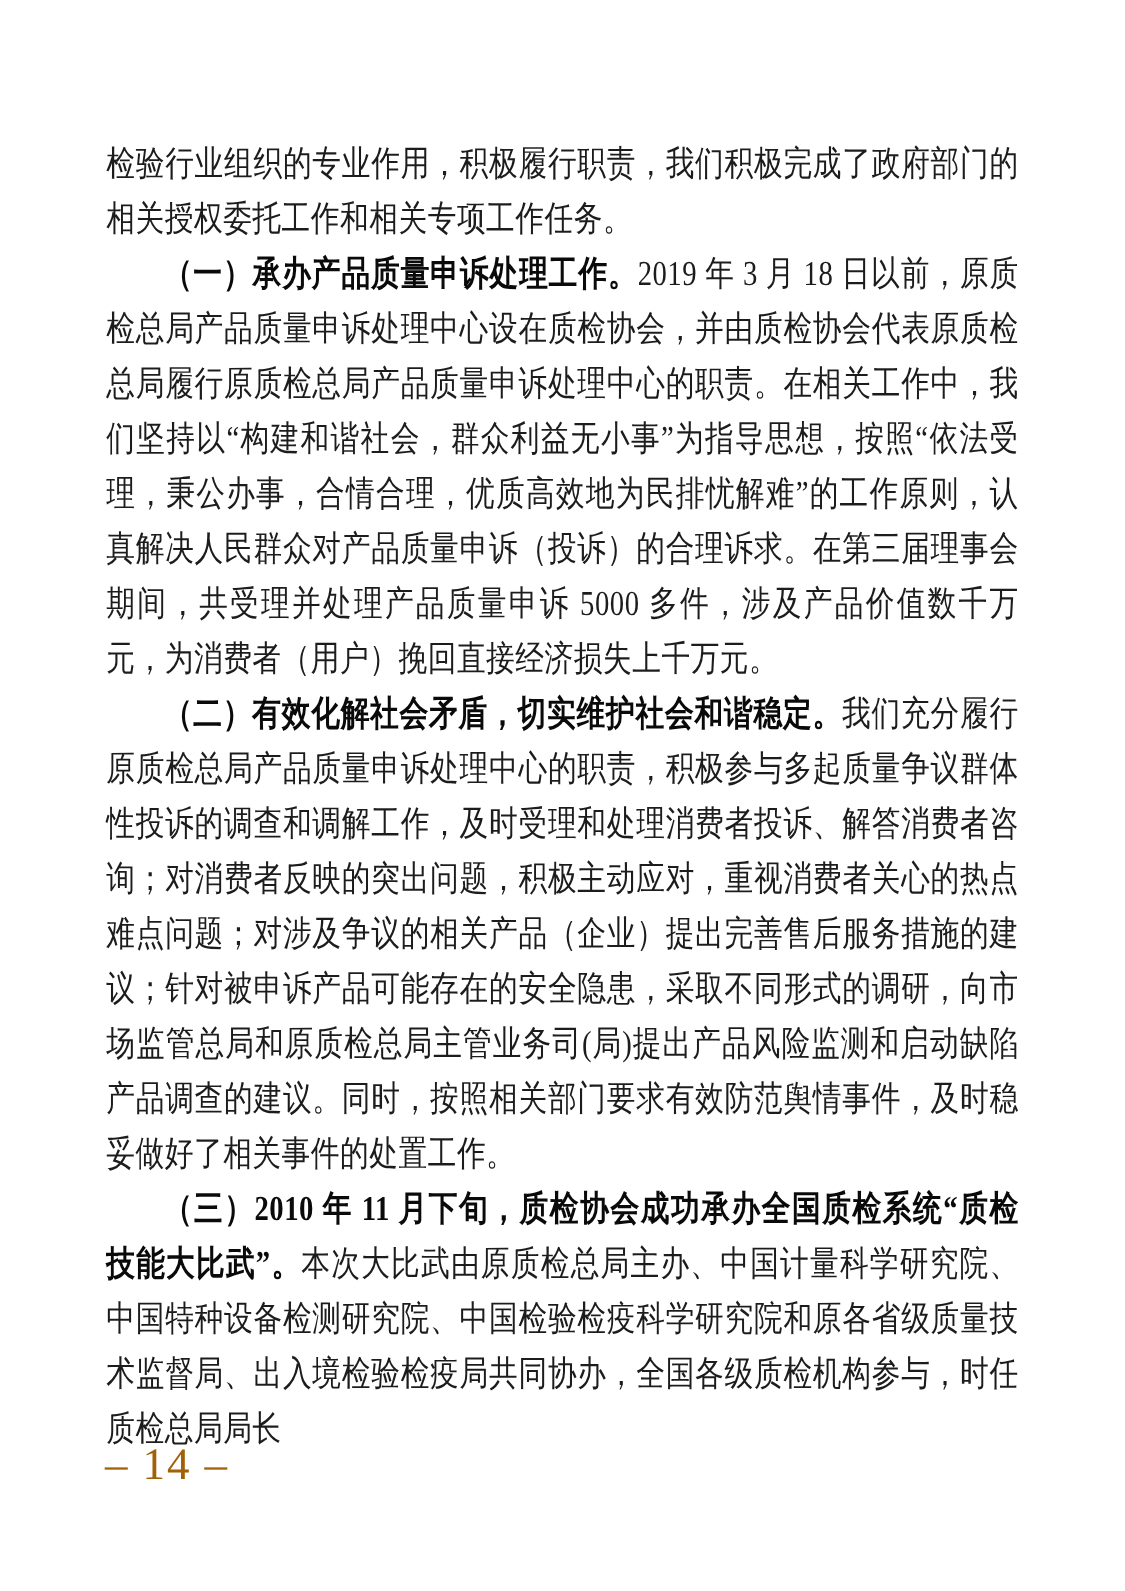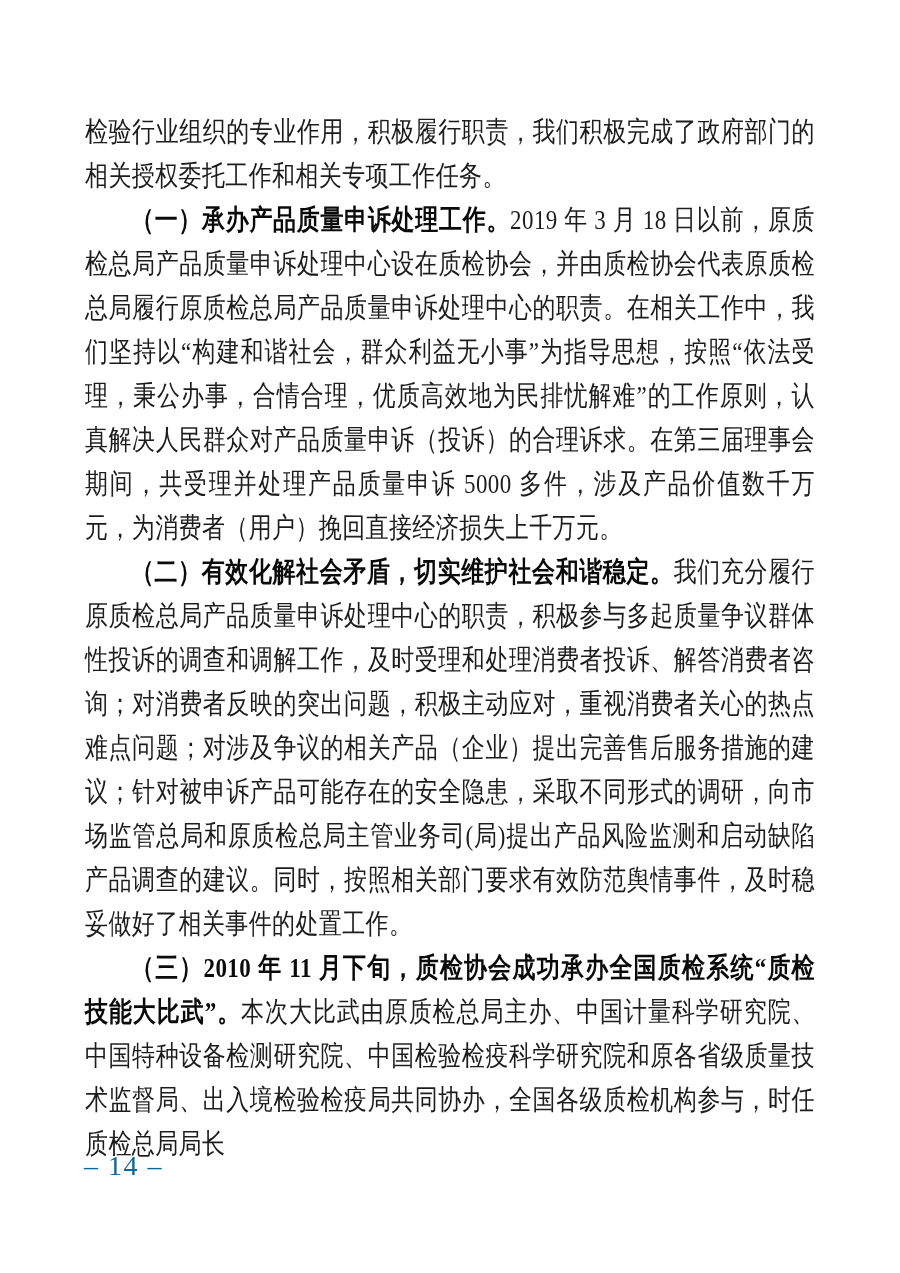--- a/index.html
+++ b/index.html
@@ -41,23 +41,23 @@
   .doc p.indent { text-indent: 2em; }
   .seg-bold {
     font-weight: bold;
     color: #0a0a0a;
   }
   .seg-normal { font-weight: normal; }
   .page-footer {
     position: absolute;
     left: 84px;
     top: 1150px;
-    font-size: 28px;
+    font-size: 36px;
     letter-spacing: 1.5px;
-    color: #0369a1;
+    color: #a16207;
     font-family: "Liberation Serif", "DejaVu Serif", serif;
   }
 </style>
 </head>
 <body>
 
 <div class="page">
   <div class="doc" id="doc-body">
       <p><span class="seg-normal">检验行业组织的专业作用，积极履行职责，我们积极完成了政府部门的相关授权委托工作和相关专项工作任务。</span></p>
       <p class="indent"><span class="seg-bold">（一）承办产品质量申诉处理工作。</span><span class="seg-normal">2019 年 3 月 18 日以前，原质检总局产品质量申诉处理中心设在质检协会，并由质检协会代表原质检总局履行原质检总局产品质量申诉处理中心的职责。在相关工作中，我们坚持以“构建和谐社会，群众利益无小事”为指导思想，按照“依法受理，秉公办事，合情合理，优质高效地为民排忧解难”的工作原则，认真解决人民群众对产品质量申诉（投诉）的合理诉求。在第三届理事会期间，共受理并处理产品质量申诉 5000 多件，涉及产品价值数千万元，为消费者（用户）挽回直接经济损失上千万元。</span></p>

